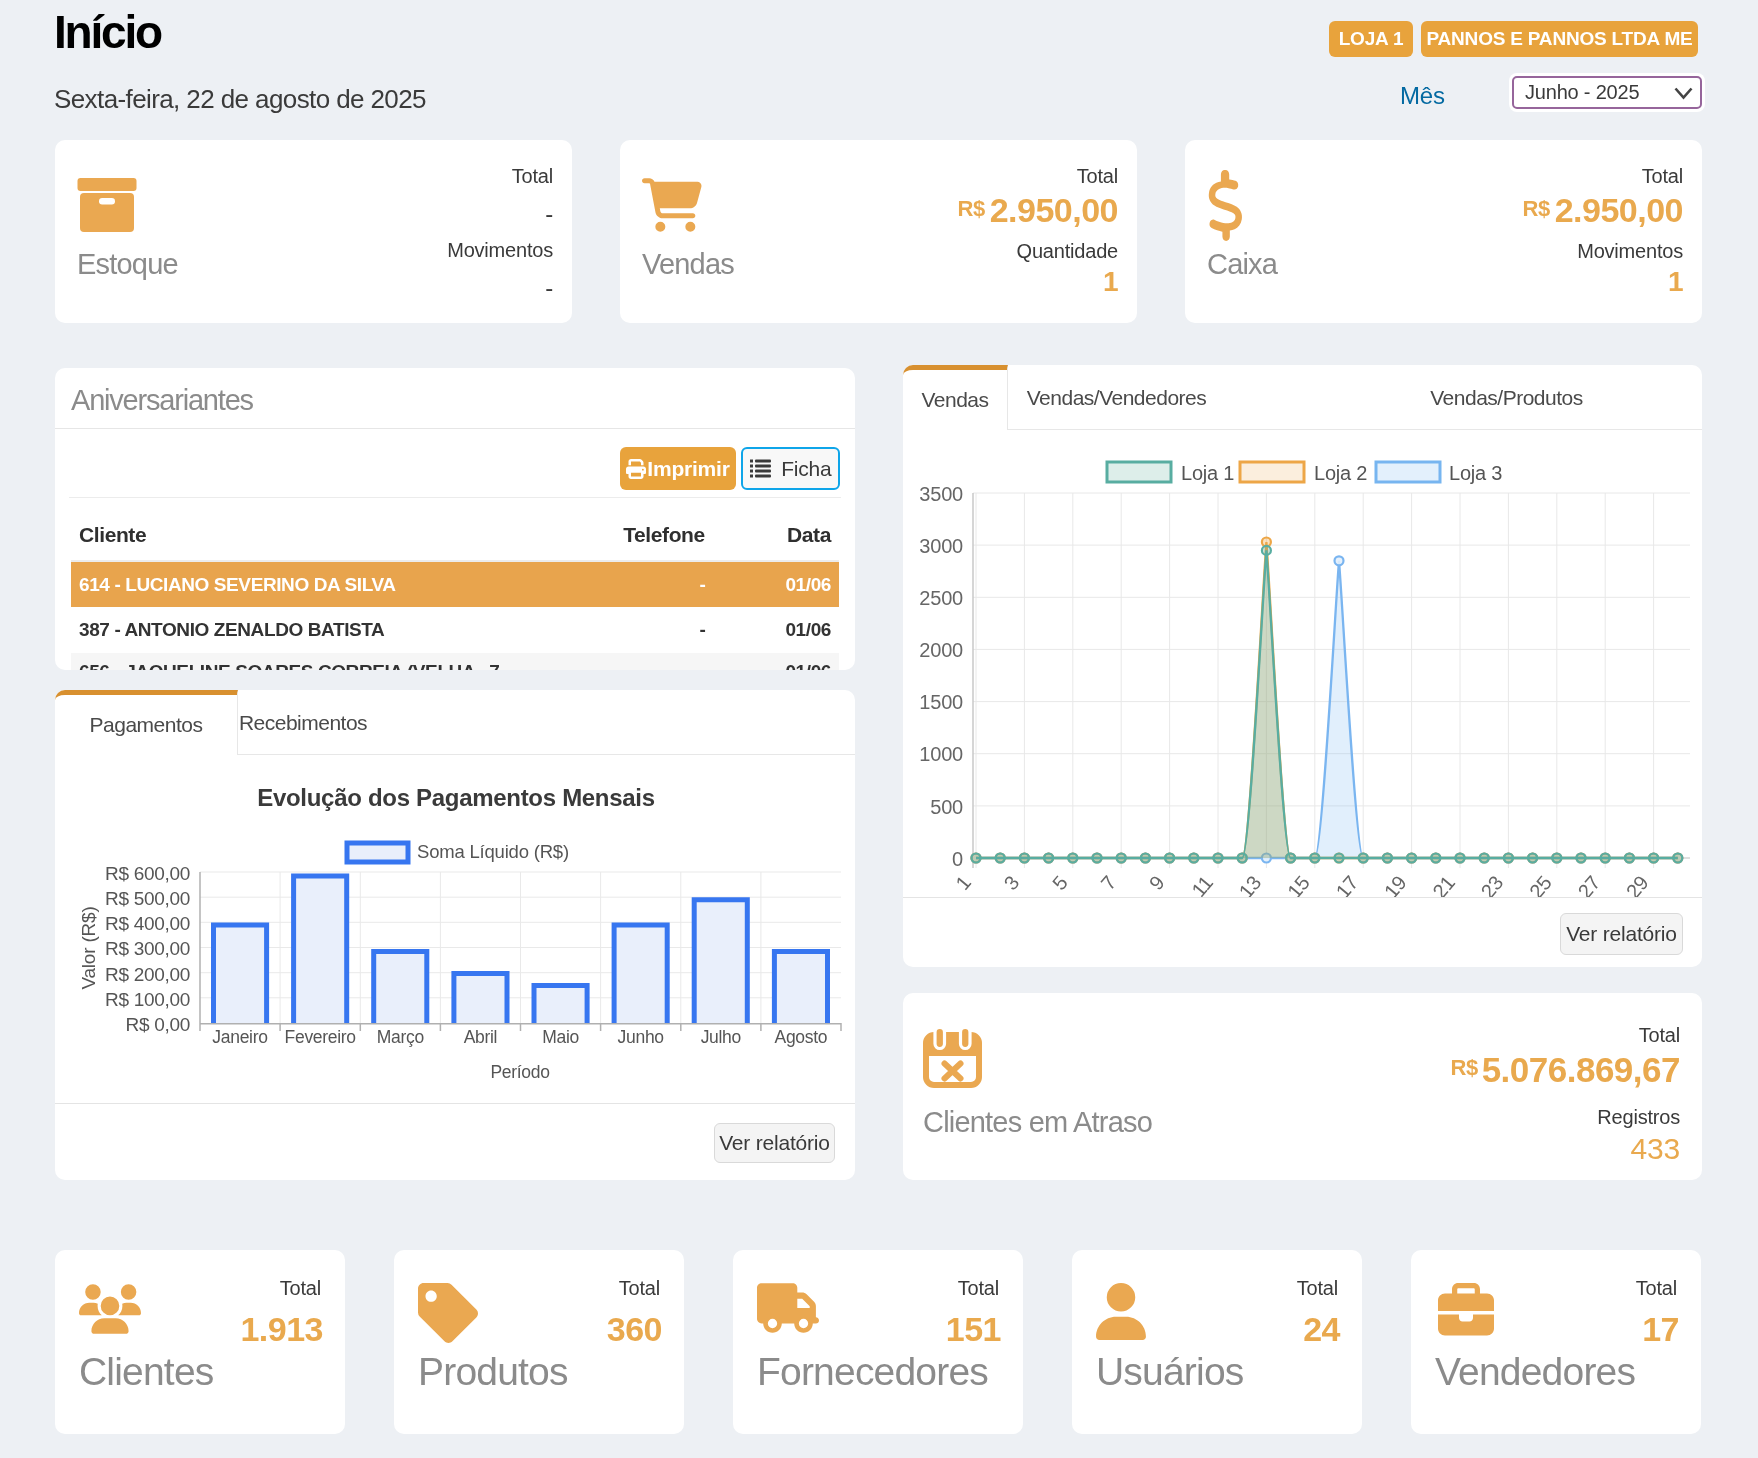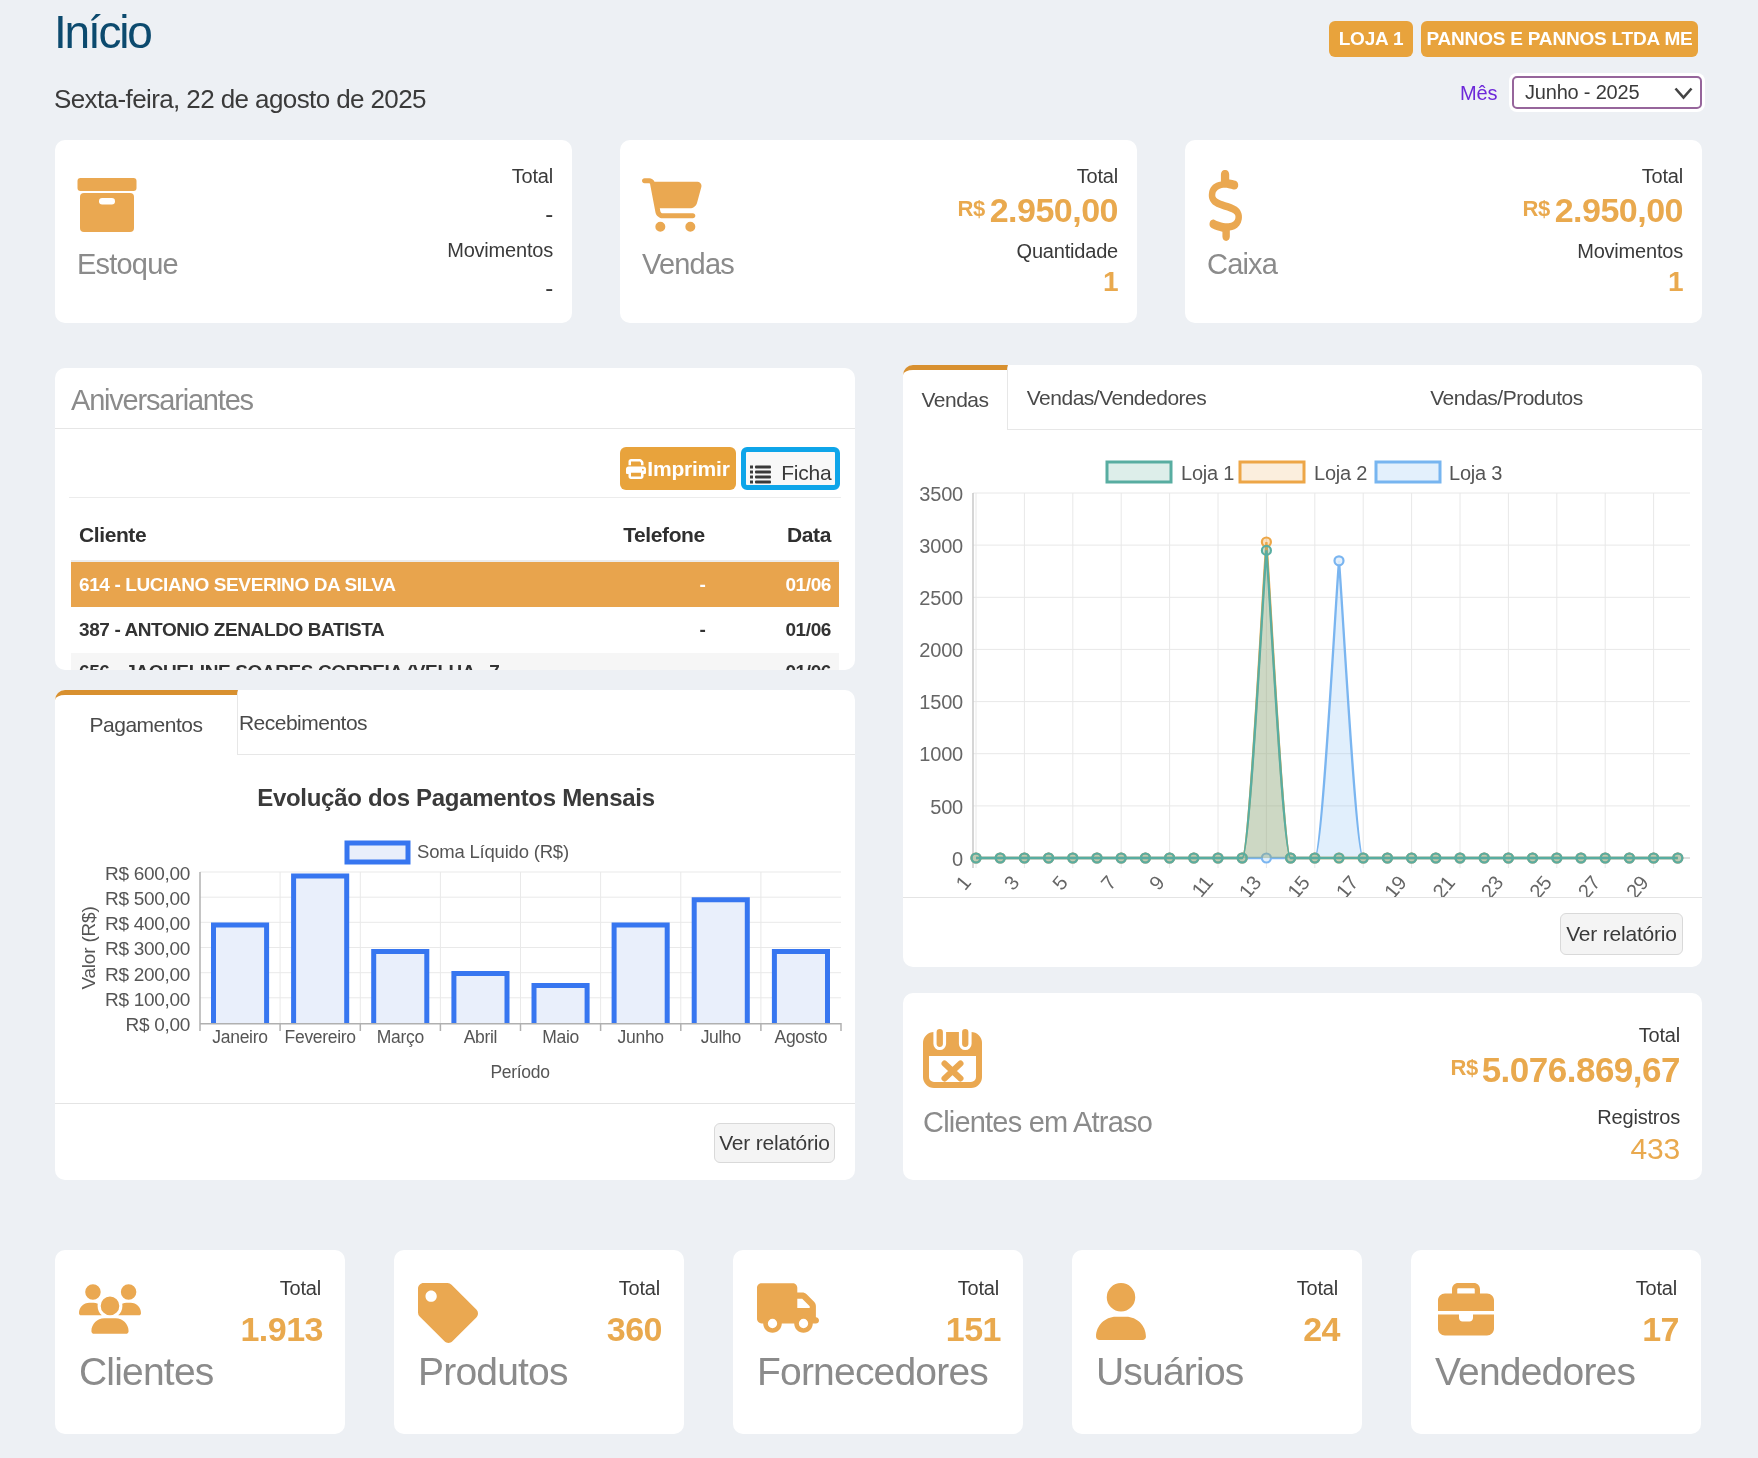--- a/index.html
+++ b/index.html
@@ -6,26 +6,26 @@
 html,body { width:1758px; height:1458px; }
 body {
   background:#edf0f4;
   font-family:"Liberation Sans", sans-serif;
   color:#3a3a3a;
   position:relative;
   overflow:hidden;
   letter-spacing:-0.2px;
 }
 .card { position:absolute; background:#fff; border-radius:10px; }
-.h1 { position:absolute; left:54px; top:5px; font-size:46px; font-weight:400; color:#0c4a6e; letter-spacing:-2.2px;}
+.h1 { position:absolute; left:54px; top:5px; font-size:46px; font-weight:700; color:#000000; letter-spacing:-2.2px;}
 .date { position:absolute; left:54px; top:84px; font-size:26px; color:#3a3a3a; letter-spacing:-0.6px;}
 .badge { position:absolute; top:21px; height:36px; background:#e8a33c; color:#fff; font-weight:700;
   font-size:19px; border-radius:6px; display:flex; align-items:center; justify-content:center;
   white-space:nowrap; letter-spacing:-0.2px;}
-.meslabel { position:absolute; top:82px; left:1460px; font-size:20px; color:#6d28d9; }
+.meslabel { position:absolute; top:82px; left:1400px; font-size:24px; color:#0369a1; }
 .messelect { position:absolute; top:76px; left:1512px; width:190px; height:33px; background:#fff;
   border:2px solid #96659b; border-radius:5px; display:flex; align-items:center; padding-left:11px;
   font-size:20px; color:#3a3a3a; box-shadow:0 0 0 3px #fff; }
 .messelect svg { position:absolute; right:7px; top:9px; }
 
 
 .scard { position:absolute; background:#fff; border-radius:10px; width:517px; height:183px; top:140px; }
 .scard .icon { position:absolute; left:22px; top:38px; }
 .scard .slabel { position:absolute; left:22px; top:108px; font-size:29px; color:#8b8b8b; letter-spacing:-0.8px; }
 .srt { position:absolute; right:19px; text-align:right; top:0; }
@@ -41,21 +41,21 @@
 .bcard .t1 { position:absolute; right:24px; top:27px; font-size:20px; color:#3a3a3a; }
 .bcard .v1 { position:absolute; right:22px; top:60px; font-size:34px; color:#e9a94e; font-weight:700; letter-spacing:-0.5px;}
 
 
 #aniv { left:55px; top:368px; width:800px; height:302px; overflow:hidden; }
 #aniv .title { position:absolute; left:16px; top:16px; font-size:29px; color:#8b8b8b; letter-spacing:-1.2px; }
 #aniv .hr { position:absolute; left:0; top:60px; width:800px; height:1px; background:#e6e6e6; }
 .btn-imprimir { position:absolute; left:565px; top:79px; width:116px; height:43px; background:#e8a33c;
   border-radius:6px; color:#fff; font-size:21px; display:flex; align-items:center; justify-content:center;font-weight:bold; }
 .btn-ficha { position:absolute; left:686px; top:79px; width:99px; height:43px; background:#f8f8f8;
-  border:5px solid #0ea5e9; border-radius:6px; color:#3a3a3a; font-size:21px; display:flex; align-items:flex-end; justify-content:center; }
+  border:2px solid #0ea5e9; border-radius:6px; color:#3a3a3a; font-size:21px; display:flex; align-items:center; justify-content:center; }
 #aniv table { position:absolute; left:16px; top:140px; width:768px; border-collapse:collapse; table-layout:fixed;}
 #aniv th { font-size:21px; text-align:left; padding:15px 8px 13px 8px; border-bottom:2px solid #ececec; color:#2f2f2f; letter-spacing:-0.4px;}
 #aniv td { font-size:19px; font-weight:700; padding:0 8px; height:46px; color:#333; white-space:nowrap; overflow:hidden; letter-spacing:-0.4px;}
 #aniv tr.hl { background:#e8a44d; }
 #aniv tr.hl td { color:#fff; }
 #aniv tr.odd { background:#f6f6f6; }
 #aniv .tel { text-align:center; } #aniv td.tel { padding-left:85px; }
 #aniv .dt { text-align:right; }
 .tab { position:absolute; top:0; height:65px; background:#fff; font-size:21px; letter-spacing:-0.5px; color:#4a4a4a;
   display:flex; align-items:center; justify-content:center; white-space:nowrap; }

